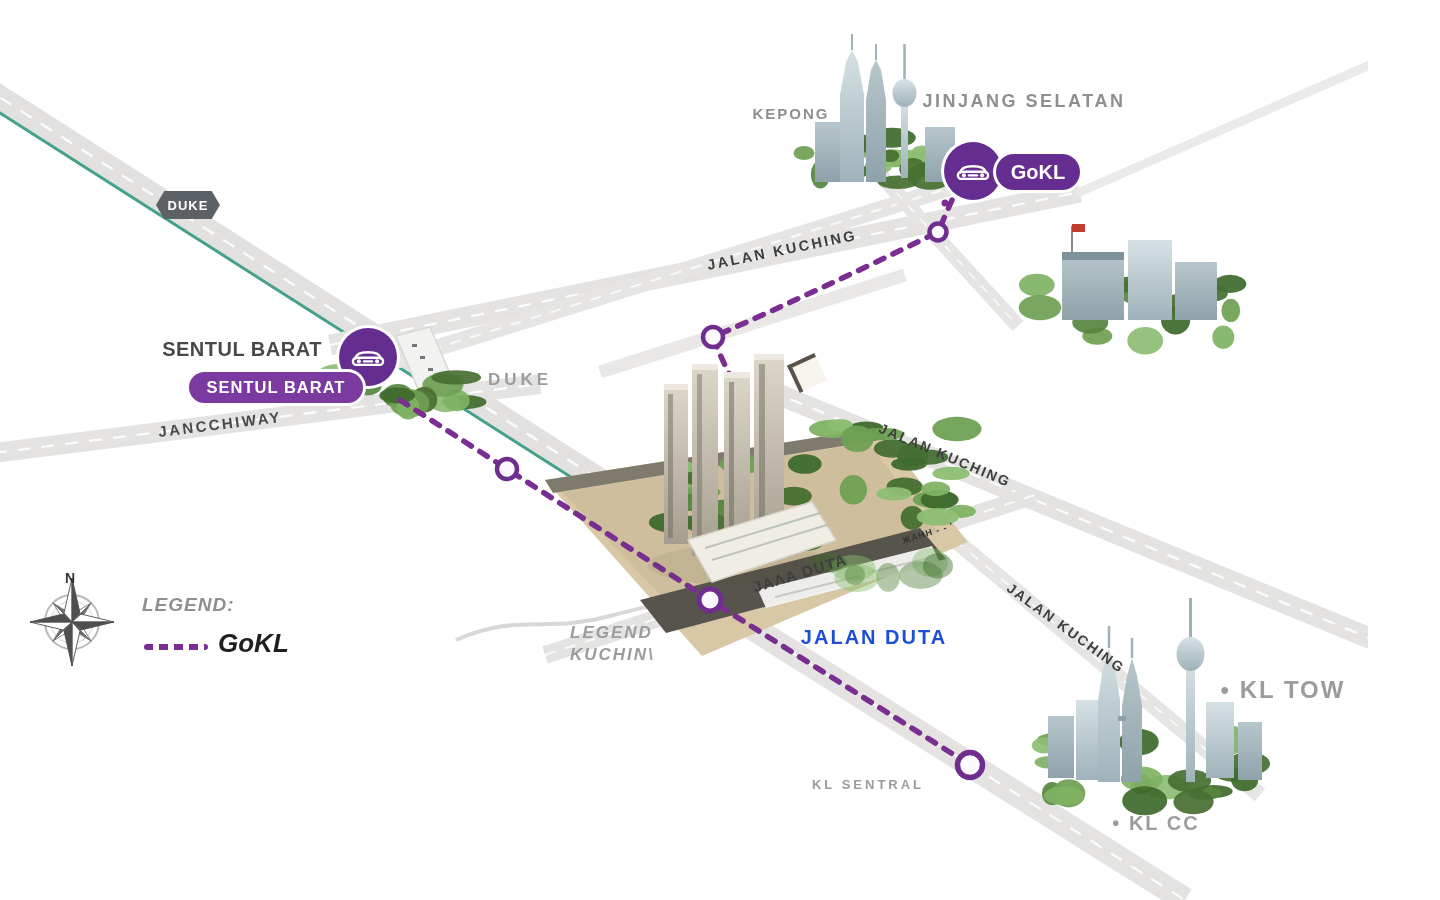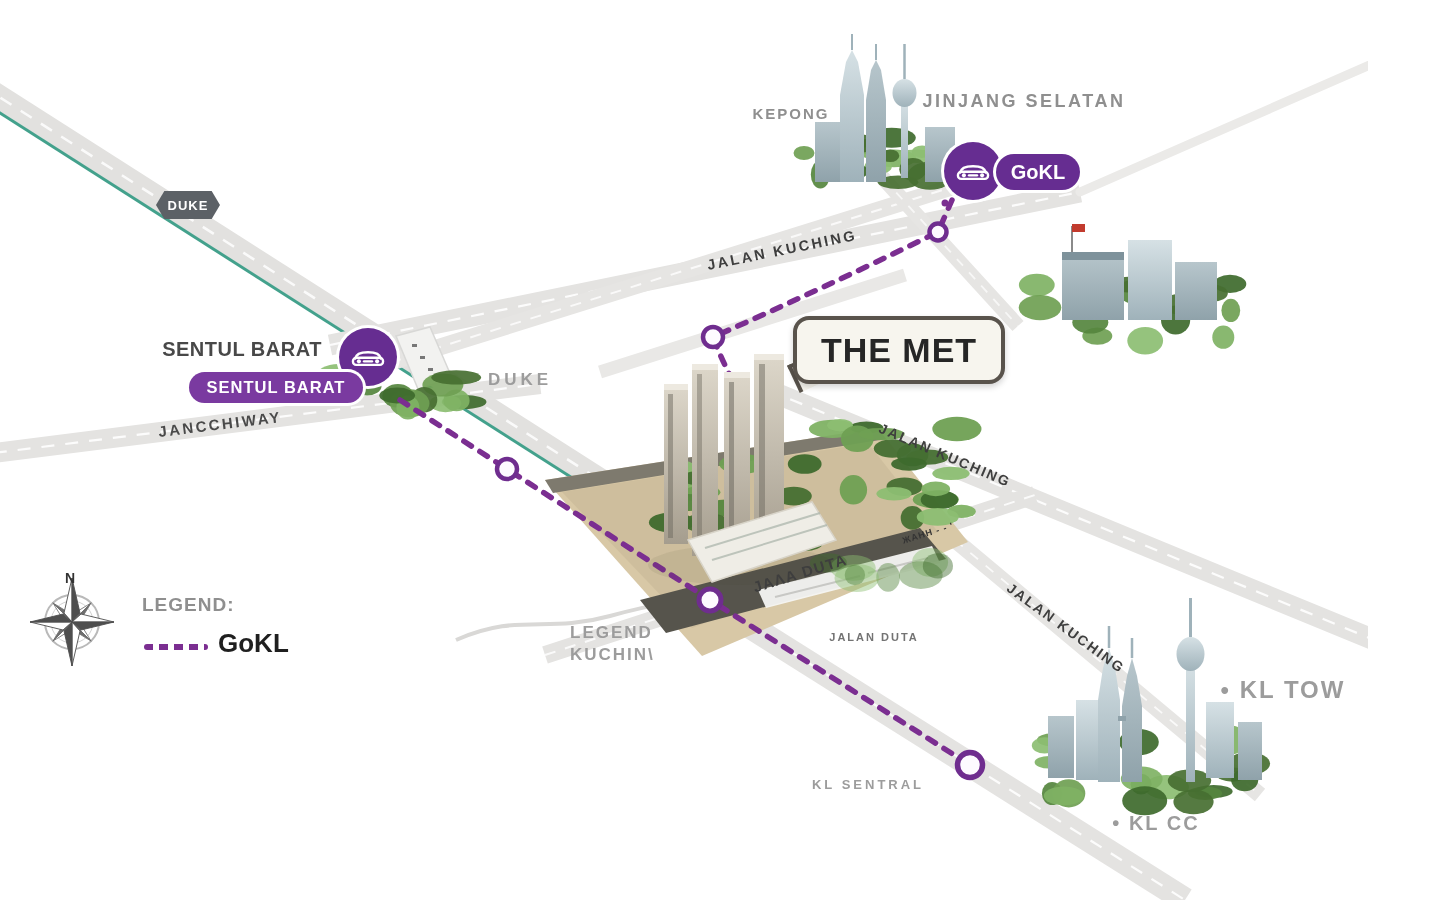--- a/index.html
+++ b/index.html
@@ -3,21 +3,21 @@
 <meta charset="utf-8">
 <style>
   html,body{margin:0;padding:0;background:#fff;}
   #stage{
     position:relative;width:1368px;height:900px;overflow:hidden;background:#ffffff;
     font-family:"Liberation Sans","DejaVu Sans",sans-serif;
   }
   #map-canvas{position:absolute;left:0;top:0;z-index:1;}
   .lbl{position:absolute;z-index:3;font-weight:bold;white-space:nowrap;
        transform:translate(-50%,-50%);}
-  .lbl.anchored{transform:none;}
+  .lbl.anchored{transform:none;font-style:italic;}
   .badge{position:absolute;z-index:4;display:flex;align-items:center;justify-content:center;
          font-weight:bold;color:#fff;}
   .circle-badge{border-radius:50%;box-shadow:0 0 0 3px #ffffff;}
   .pill-badge{border-radius:18px;box-shadow:0 0 0 3px #ffffff;}
   .hex-badge{clip-path:polygon(13% 0,87% 0,100% 50%,87% 100%,13% 100%,0 50%);}
   #callout{
     position:absolute;z-index:5;background:#F7F5EE;border:4px solid #59534C;border-radius:16px;
     display:flex;align-items:center;justify-content:center;font-weight:bold;color:#262626;
     box-shadow:0 3px 6px rgba(0,0,0,.18);
   }
@@ -336,21 +336,21 @@
   <div class="lbl" style="left:520px;top:380px;font-size:17px;letter-spacing:4px;color:#9C9C9C;">DUKE</div>
   <div class="lbl" style="left:782px;top:250px;font-size:14.5px;letter-spacing:2.5px;color:#3E3E3E;transform:translate(-50%,-50%) rotate(-11.5deg);">JALAN KUCHING</div>
   <div class="lbl" style="left:220px;top:424px;font-size:15px;letter-spacing:2.5px;color:#4A4A4A;transform:translate(-50%,-50%) rotate(-7deg);">JANCCHIWAY</div>
   <div class="lbl" style="left:945px;top:455px;font-size:14px;letter-spacing:2px;color:#3E3E3E;transform:translate(-50%,-50%) rotate(23deg);">JALAN KUCHING</div>
   <div class="lbl" style="left:800px;top:573px;font-size:15px;letter-spacing:1.5px;color:#3E3E3E;transform:translate(-50%,-50%) rotate(-17deg);">JAΛA DUTA</div>
   <div class="lbl" style="left:928px;top:533px;font-size:9px;letter-spacing:1px;color:#333;transform:translate(-50%,-50%) rotate(-17deg);">ЖАНН - - '</div>
   <div class="lbl anchored" style="left:570px;top:622px;font-size:17px;letter-spacing:2px;color:#9C9C9C;line-height:1.3;">
     <div>LEGEND</div>
     <div>KUCHIN\</div>
   </div>
-  <div class="lbl" style="left:874px;top:637px;font-size:11px;letter-spacing:2px;color:#737373;">JALAN DUTA</div>
+  <div class="lbl" style="left:874px;top:637px;font-size:20px;letter-spacing:2px;color:#1d4ed8;">JALAN DUTA</div>
   <div class="lbl" style="left:1066px;top:628px;font-size:14px;letter-spacing:2px;color:#3E3E3E;transform:translate(-50%,-50%) rotate(36deg);">JALAN KUCHING</div>
   <div class="lbl" style="left:868px;top:784px;font-size:13px;letter-spacing:3px;color:#9C9C9C;">KL SENTRAL</div>
   <div class="lbl" style="left:1283px;top:690px;font-size:24px;letter-spacing:2px;color:#9C9C9C;">• KL TOW</div>
   <div class="lbl" style="left:1156px;top:823px;font-size:20px;letter-spacing:2px;color:#9C9C9C;">• KL CC</div>
   <div class="lbl anchored" style="left:142px;top:594px;font-size:19px;letter-spacing:1px;color:#8F8F8F;">LEGEND:</div>
   <div id="legend-dash" style="left:144px;top:644px;"></div>
   <div class="lbl anchored" style="left:218px;top:628px;font-size:26px;color:#1F1F1F;">GoKL</div>
   <div class="lbl" style="left:70px;top:578px;font-size:14px;color:#333;">N</div>
 
   <div class="badge hex-badge" style="left:156px;top:191px;width:64px;height:28px;background:#5C6166;font-size:13px;letter-spacing:1px;">DUKE</div>
@@ -375,17 +375,14 @@
         <rect x="5" y="17" width="38" height="9" rx="4"></rect>
         <path d="M19 21.5 h10"></path>
       </g>
       <circle cx="12.5" cy="21.5" r="2.6" fill="#fff"></circle>
       <circle cx="35.5" cy="21.5" r="2.6" fill="#fff"></circle>
     </svg>
   </div>
   <div class="badge pill-badge" style="left:189px;top:372px;width:174px;height:31px;background:#7A3AA0;font-size:16.5px;letter-spacing:1px;">SENTUL BARAT</div>
 
   <div id="callout-tail" style="left:792px;top:358px;"></div>
-  <div id="callout" style="left:793px;top:316px;width:204px;height:60px;font-size:34px;letter-spacing:1px;">
-    <span>THE MET</span>
-  </div>
 
 </div>
 
 </body></html>

